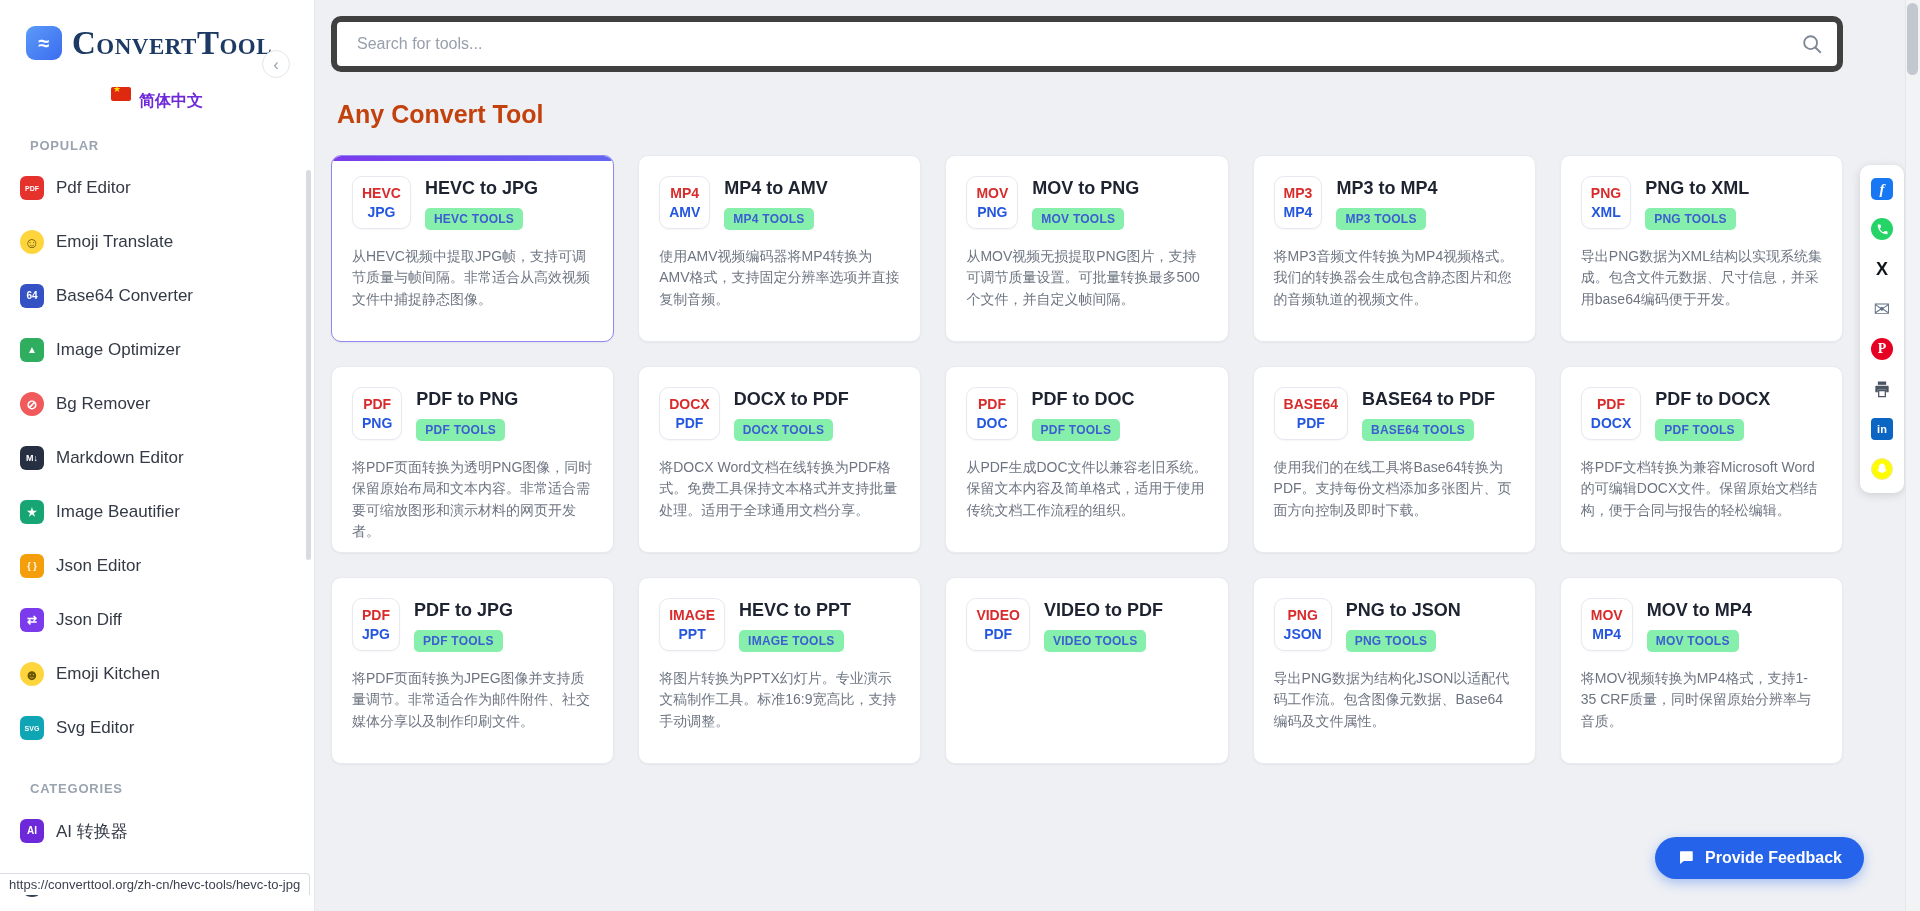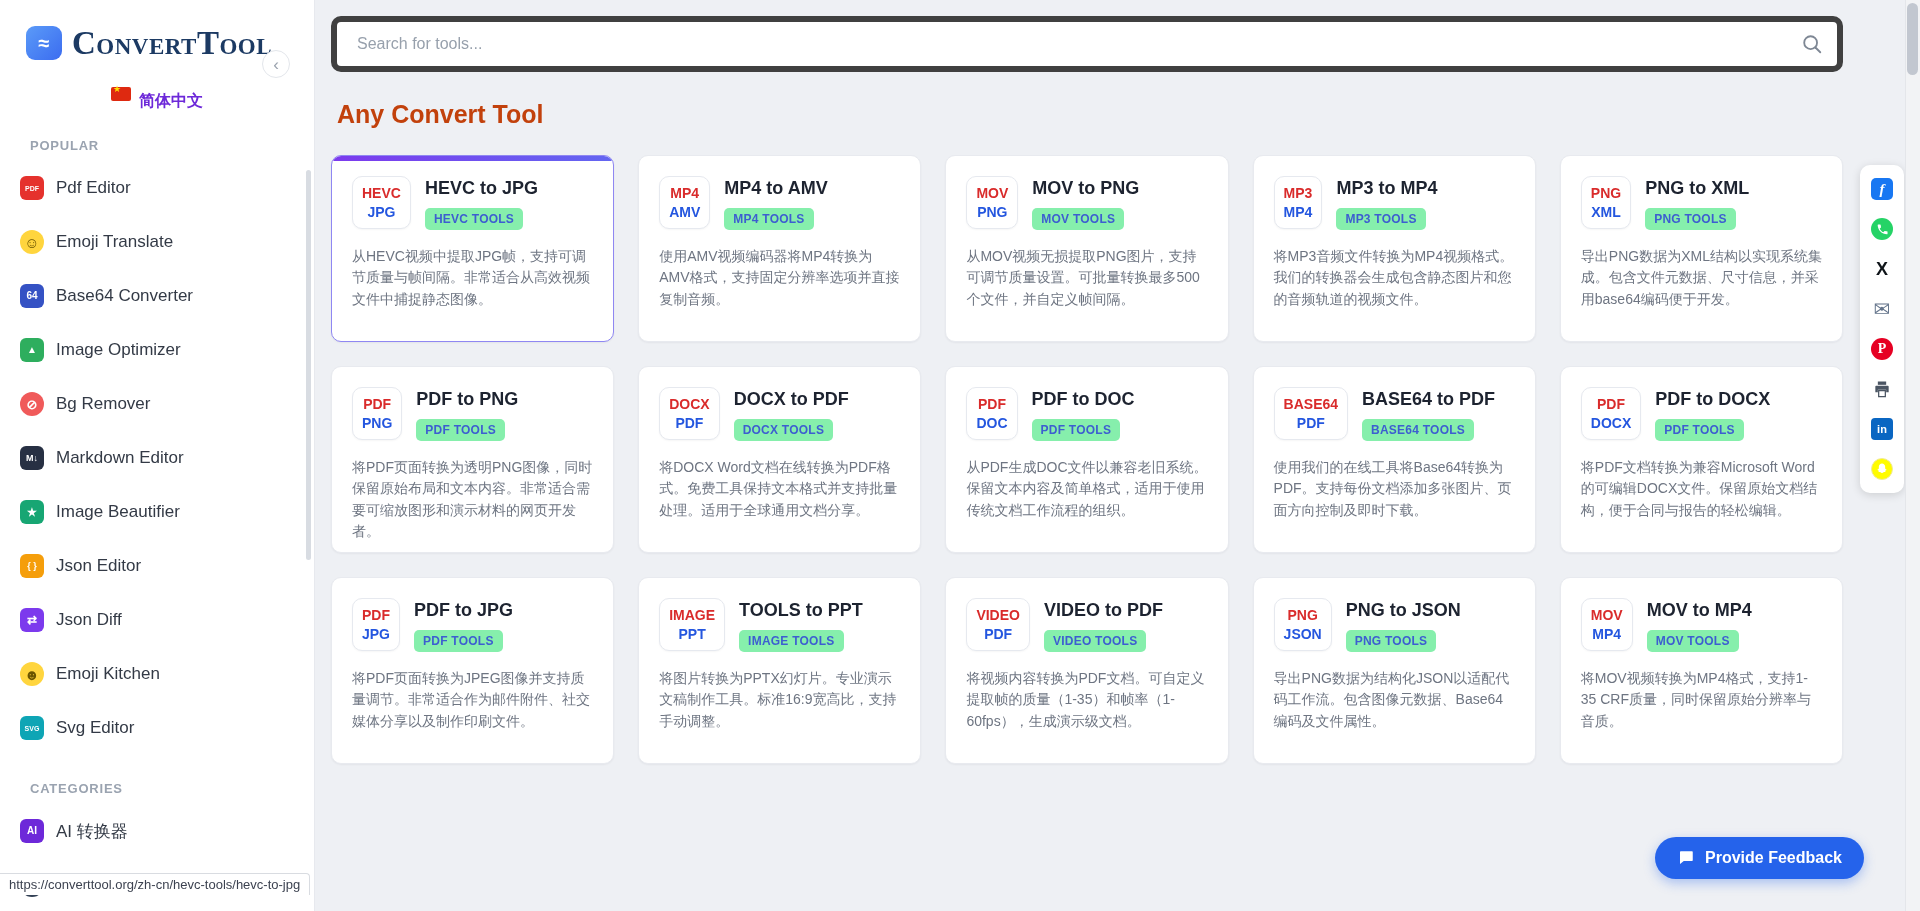--- a/index.html
+++ b/index.html
@@ -357,38 +357,37 @@
     </div>
     <p class="card-desc">将PDF页面转换为JPEG图像并支持质量调节。非常适合作为邮件附件、社交媒体分享以及制作印刷文件。</p>
   </div>
       <div class="card">
     <div class="card-head">
       <div class="badge">
         <span class="badge-from">IMAGE</span>
         <span class="badge-to">PPT</span>
       </div>
       <div>
-        <div class="card-title">TOOLS to PPT</div>
+        <div class="card-title">HEVC to PPT</div>
         <span class="card-tag">IMAGE TOOLS</span>
       </div>
     </div>
     <p class="card-desc">将图片转换为PPTX幻灯片。专业演示文稿制作工具。标准16:9宽高比，支持手动调整。</p>
   </div>
       <div class="card">
     <div class="card-head">
       <div class="badge">
         <span class="badge-from">VIDEO</span>
         <span class="badge-to">PDF</span>
       </div>
       <div>
         <div class="card-title">VIDEO to PDF</div>
         <span class="card-tag">VIDEO TOOLS</span>
       </div>
     </div>
-    <p class="card-desc">将视频内容转换为PDF文档。可自定义提取帧的质量（1-35）和帧率（1-60fps），生成演示级文档。</p>
   </div>
       <div class="card">
     <div class="card-head">
       <div class="badge">
         <span class="badge-from">PNG</span>
         <span class="badge-to">JSON</span>
       </div>
       <div>
         <div class="card-title">PNG to JSON</div>
         <span class="card-tag">PNG TOOLS</span>

